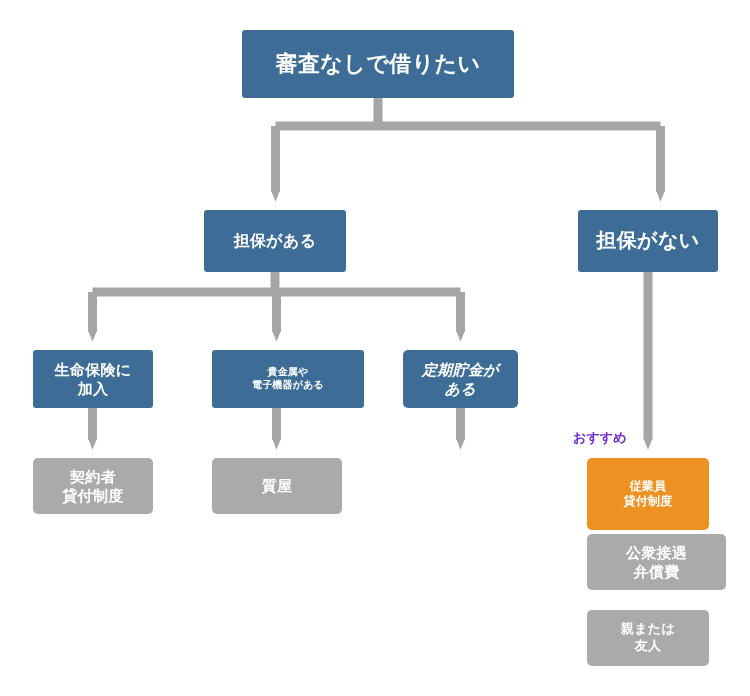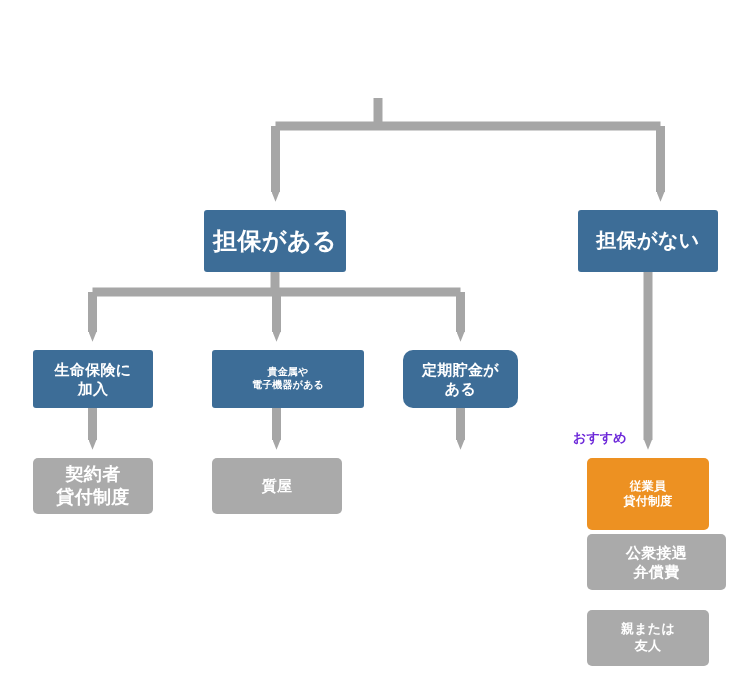--- a/index.html
+++ b/index.html
@@ -59,21 +59,21 @@
     width: 272px;
     height: 68px;
     font-size: 22px;
     border-radius: 3px;
   }
   #node-collateral-yes {
     left: 204px;
     top: 210px;
     width: 142px;
     height: 62px;
-    font-size: 24px;
+    font-size: 16px;
     border-radius: 3px;
   }
   #node-collateral-no {
     left: 578px;
     top: 210px;
     width: 140px;
     height: 62px;
     font-size: 20px;
     border-radius: 3px;
   }
@@ -92,28 +92,29 @@
     height: 58px;
     font-size: 10px;
     border-radius: 3px;
   }
   #node-time-deposit {
     left: 403px;
     top: 350px;
     width: 115px;
     height: 58px;
     font-size: 15px;
-    border-radius: 10px;
+    border-radius: 5px;
+    font-style: italic;
   }
   #node-policyholder-loan {
     left: 33px;
     top: 458px;
     width: 120px;
     height: 56px;
-    font-size: 18px;
+    font-size: 15px;
   }
   #node-pawnshop {
     left: 212px;
     top: 458px;
     width: 130px;
     height: 56px;
     font-size: 15px;
   }
   #node-post-office {
     left: 403px;
@@ -189,20 +190,23 @@
     </g>
     <g>
       <path d="M460.5,408 L460.5,440" stroke="#a6a6a6" stroke-width="9" fill="none" marker-end="url(#arrowhead)"></path>
     </g>
 
     <g>
       <path d="M648,272 L648,440" stroke="#a6a6a6" stroke-width="9" fill="none" marker-end="url(#arrowhead)"></path>
     </g>
   </svg>
 
+  <div class="node node-blue" id="node-root">
+    <span class="node-text">審査なしで借りたい</span>
+  </div>
 
   <div class="node node-blue" id="node-collateral-yes">
     <span class="node-text">担保がある</span>
   </div>
 
   <div class="node node-blue" id="node-collateral-no">
     <span class="node-text">担保がない</span>
   </div>
 
   <div class="node node-blue" id="node-life-insurance">

